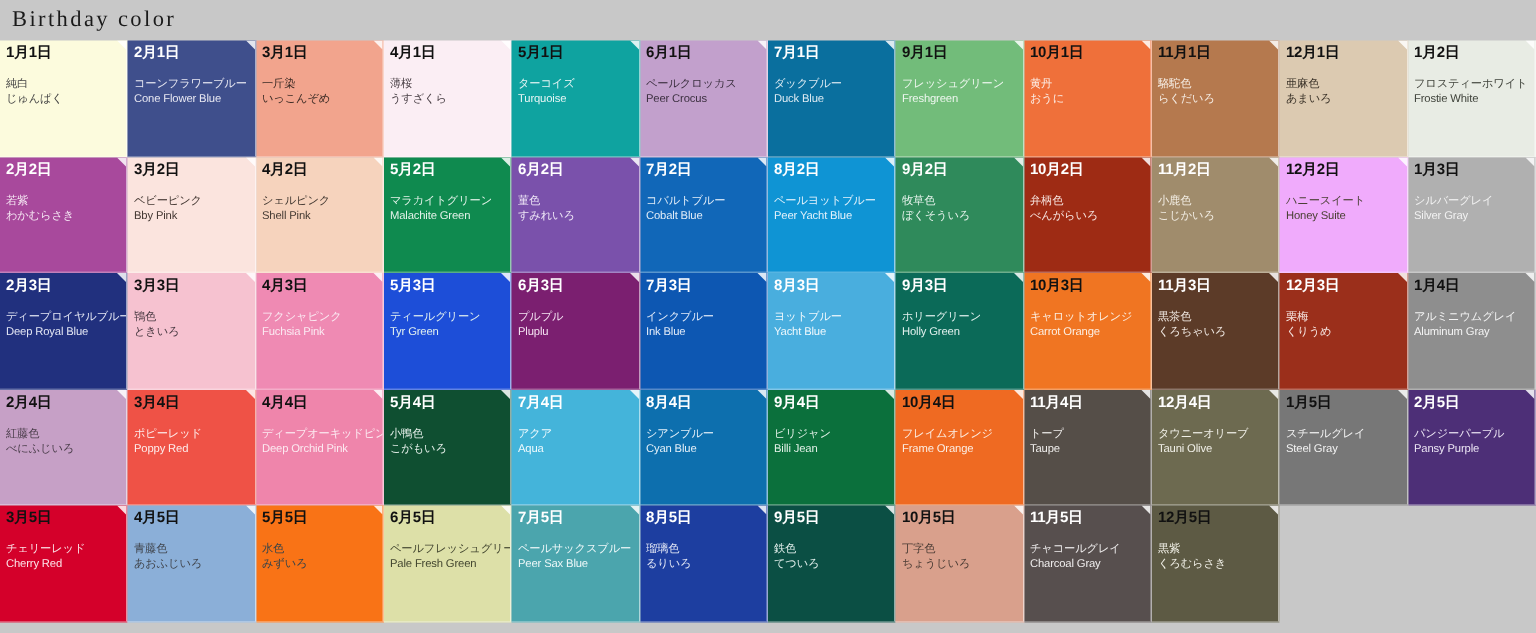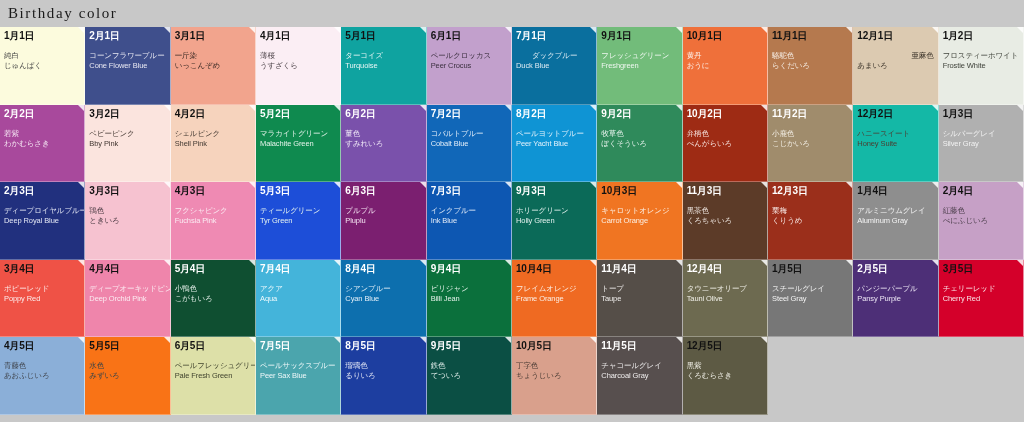--- a/index.html
+++ b/index.html
@@ -124,21 +124,21 @@
       </div>
       <div class="cell" style="background: rgb(194, 160, 204);">
         <span class="notch"></span>
         <div class="date" style="color: rgb(17, 17, 17);">6月1日</div>
         <div class="namejp" style="color: rgb(60, 48, 64);">ペールクロッカス</div>
         <div class="nameen" style="color: rgb(60, 48, 64);">Peer Crocus</div>
       </div>
       <div class="cell" style="background: rgb(10, 111, 158);">
         <span class="notch"></span>
         <div class="date" style="color: rgb(255, 255, 255);">7月1日</div>
-        <div class="namejp" style="color: rgb(220, 234, 242); margin-left: 16px;">ダックブルー</div>
+        <div class="namejp" style="color: rgb(220, 234, 242);">ダックブルー</div>
         <div class="nameen" style="color: rgb(220, 234, 242);">Duck Blue</div>
       </div>
       <div class="cell" style="background: rgb(114, 188, 122);">
         <span class="notch"></span>
         <div class="date" style="color: rgb(17, 17, 17);">9月1日</div>
         <div class="namejp" style="color: rgb(238, 247, 239);">フレッシュグリーン</div>
         <div class="nameen" style="color: rgb(238, 247, 239);">Freshgreen</div>
       </div>
       <div class="cell" style="background: rgb(239, 112, 58);">
         <span class="notch"></span>
@@ -148,21 +148,21 @@
       </div>
       <div class="cell" style="background: rgb(181, 121, 78);">
         <span class="notch"></span>
         <div class="date" style="color: rgb(17, 17, 17);">11月1日</div>
         <div class="namejp" style="color: rgb(245, 236, 227);">駱駝色</div>
         <div class="nameen" style="color: rgb(245, 236, 227);">らくだいろ</div>
       </div>
       <div class="cell" style="background: rgb(220, 202, 177);">
         <span class="notch"></span>
         <div class="date" style="color: rgb(17, 17, 17);">12月1日</div>
-        <div class="namejp" style="color: rgb(58, 50, 40); text-align: right;">亜麻色</div>
+        <div class="namejp" style="color: rgb(58, 50, 40);">亜麻色</div>
         <div class="nameen" style="color: rgb(58, 50, 40);">あまいろ</div>
       </div>
       <div class="cell" style="background: rgb(232, 236, 228);">
         <span class="notch"></span>
         <div class="date" style="color: rgb(17, 17, 17);">1月2日</div>
         <div class="namejp" style="color: rgb(64, 68, 60);">フロスティーホワイト</div>
         <div class="nameen" style="color: rgb(64, 68, 60);">Frostie White</div>
       </div>
       <div class="cell" style="background: rgb(168, 73, 156);">
         <span class="notch"></span>
@@ -217,21 +217,21 @@
         <div class="date" style="color: rgb(255, 255, 255);">10月2日</div>
         <div class="namejp" style="color: rgb(247, 229, 224);">弁柄色</div>
         <div class="nameen" style="color: rgb(247, 229, 224);">べんがらいろ</div>
       </div>
       <div class="cell" style="background: rgb(160, 140, 108);">
         <span class="notch"></span>
         <div class="date" style="color: rgb(255, 255, 255);">11月2日</div>
         <div class="namejp" style="color: rgb(242, 237, 227);">小鹿色</div>
         <div class="nameen" style="color: rgb(242, 237, 227);">こじかいろ</div>
       </div>
-      <div class="cell" style="background: #14b8a6;">
+      <div class="cell" style="background: #f0abfc;">
         <span class="notch"></span>
         <div class="date" style="color: rgb(17, 17, 17);">12月2日</div>
         <div class="namejp" style="color: rgb(74, 64, 52);">ハニースイート</div>
         <div class="nameen" style="color: rgb(74, 64, 52);">Honey Suite</div>
       </div>
       <div class="cell" style="background: rgb(176, 176, 176);">
         <span class="notch"></span>
         <div class="date" style="color: rgb(17, 17, 17);">1月3日</div>
         <div class="namejp" style="color: rgb(242, 242, 242);">シルバーグレイ</div>
         <div class="nameen" style="color: rgb(242, 242, 242);">Silver Gray</div>
@@ -264,20 +264,26 @@
         <span class="notch"></span>
         <div class="date" style="color: rgb(255, 255, 255);">6月3日</div>
         <div class="namejp" style="color: rgb(244, 227, 242);">プルプル</div>
         <div class="nameen" style="color: rgb(244, 227, 242);">Pluplu</div>
       </div>
       <div class="cell" style="background: rgb(13, 87, 178);">
         <span class="notch"></span>
         <div class="date" style="color: rgb(255, 255, 255);">7月3日</div>
         <div class="namejp" style="color: rgb(226, 235, 248);">インクブルー</div>
         <div class="nameen" style="color: rgb(226, 235, 248);">Ink Blue</div>
+      </div>
+      <div class="cell" style="background: rgb(73, 174, 222);">
+        <span class="notch"></span>
+        <div class="date" style="color: rgb(255, 255, 255);">8月3日</div>
+        <div class="namejp" style="color: rgb(240, 249, 253);">ヨットブルー</div>
+        <div class="nameen" style="color: rgb(240, 249, 253);">Yacht Blue</div>
       </div>
       <div class="cell" style="background: rgb(11, 106, 88);">
         <span class="notch"></span>
         <div class="date" style="color: rgb(255, 255, 255);">9月3日</div>
         <div class="namejp" style="color: rgb(226, 241, 238);">ホリーグリーン</div>
         <div class="nameen" style="color: rgb(226, 241, 238);">Holly Green</div>
       </div>
       <div class="cell" style="background: rgb(240, 117, 34);">
         <span class="notch"></span>
         <div class="date" style="color: rgb(17, 17, 17);">10月3日</div>

